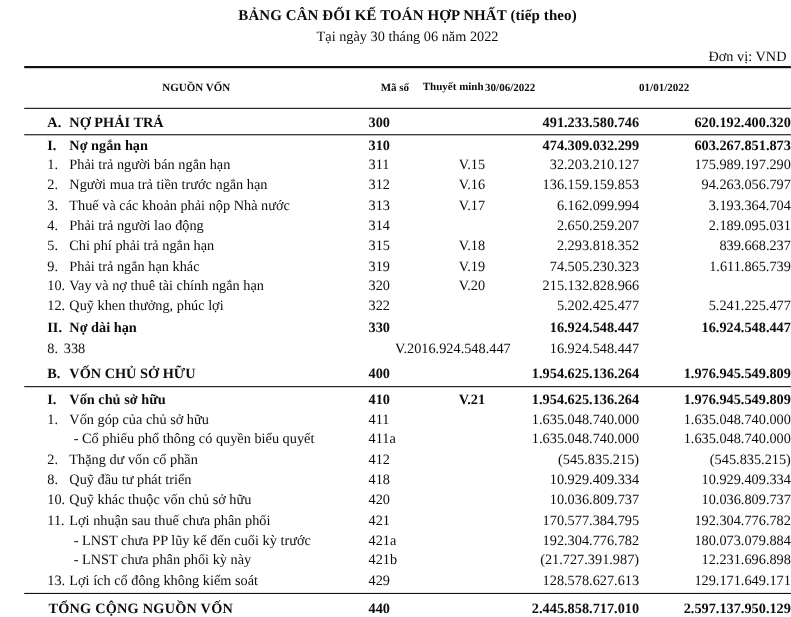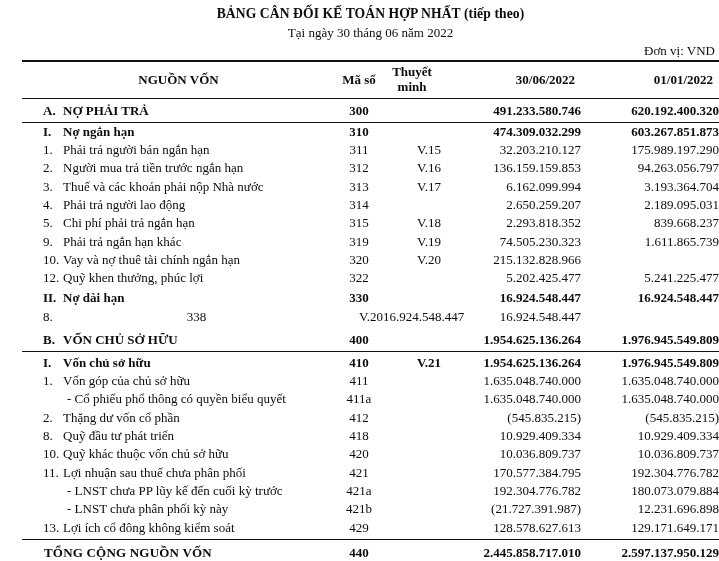--- a/index.html
+++ b/index.html
@@ -21,32 +21,32 @@
   .top-rule { border-bottom:2px solid #111; }
 
   
   .t-head, .t-row {
     display:grid;
     grid-template-columns:36px 277px 48px 58px 140px 138px;
     align-items:baseline;
   }
 
   .t-head {
-    align-items:center; font-weight:bold; font-size:13px;
+    align-items:center; font-weight:bold; font-size:10px;
     min-height:37px; border-bottom:1.8px solid #111; padding:2px 0;
   }
   .h-item { grid-column:1 / 3; text-align:center; }
   .h-code { text-align:center; }
   .h-note { text-align:center; line-height:1.12; }
-  .h-v1, .h-v2 { text-align:right; padding-right:6px; }
+  .h-v1, .h-v2 { text-align:left; padding-right:6px; }
 
   .t-row { font-size:13px; line-height:18.3px; }
   .c-no { padding-left:21px; }
   .c-label { padding-left:5px; white-space:nowrap; overflow:hidden; }
-  .c-code { text-align:center; }
+  .c-code { }
   .c-note { text-align:right; }
   .c-v1, .c-v2 { text-align:right; white-space:nowrap; }
 
   .bold { font-weight:bold; }
   .section { padding:2.5px 0 2px; }
   .gap { margin-top:2px; }
   .indent .c-label { padding-left:9px; }
   .rule-below { border-bottom:1.7px solid #111; }
   .rule-above { border-top:1.6px solid #111; }
   .total { padding:4px 0 4.5px; }

